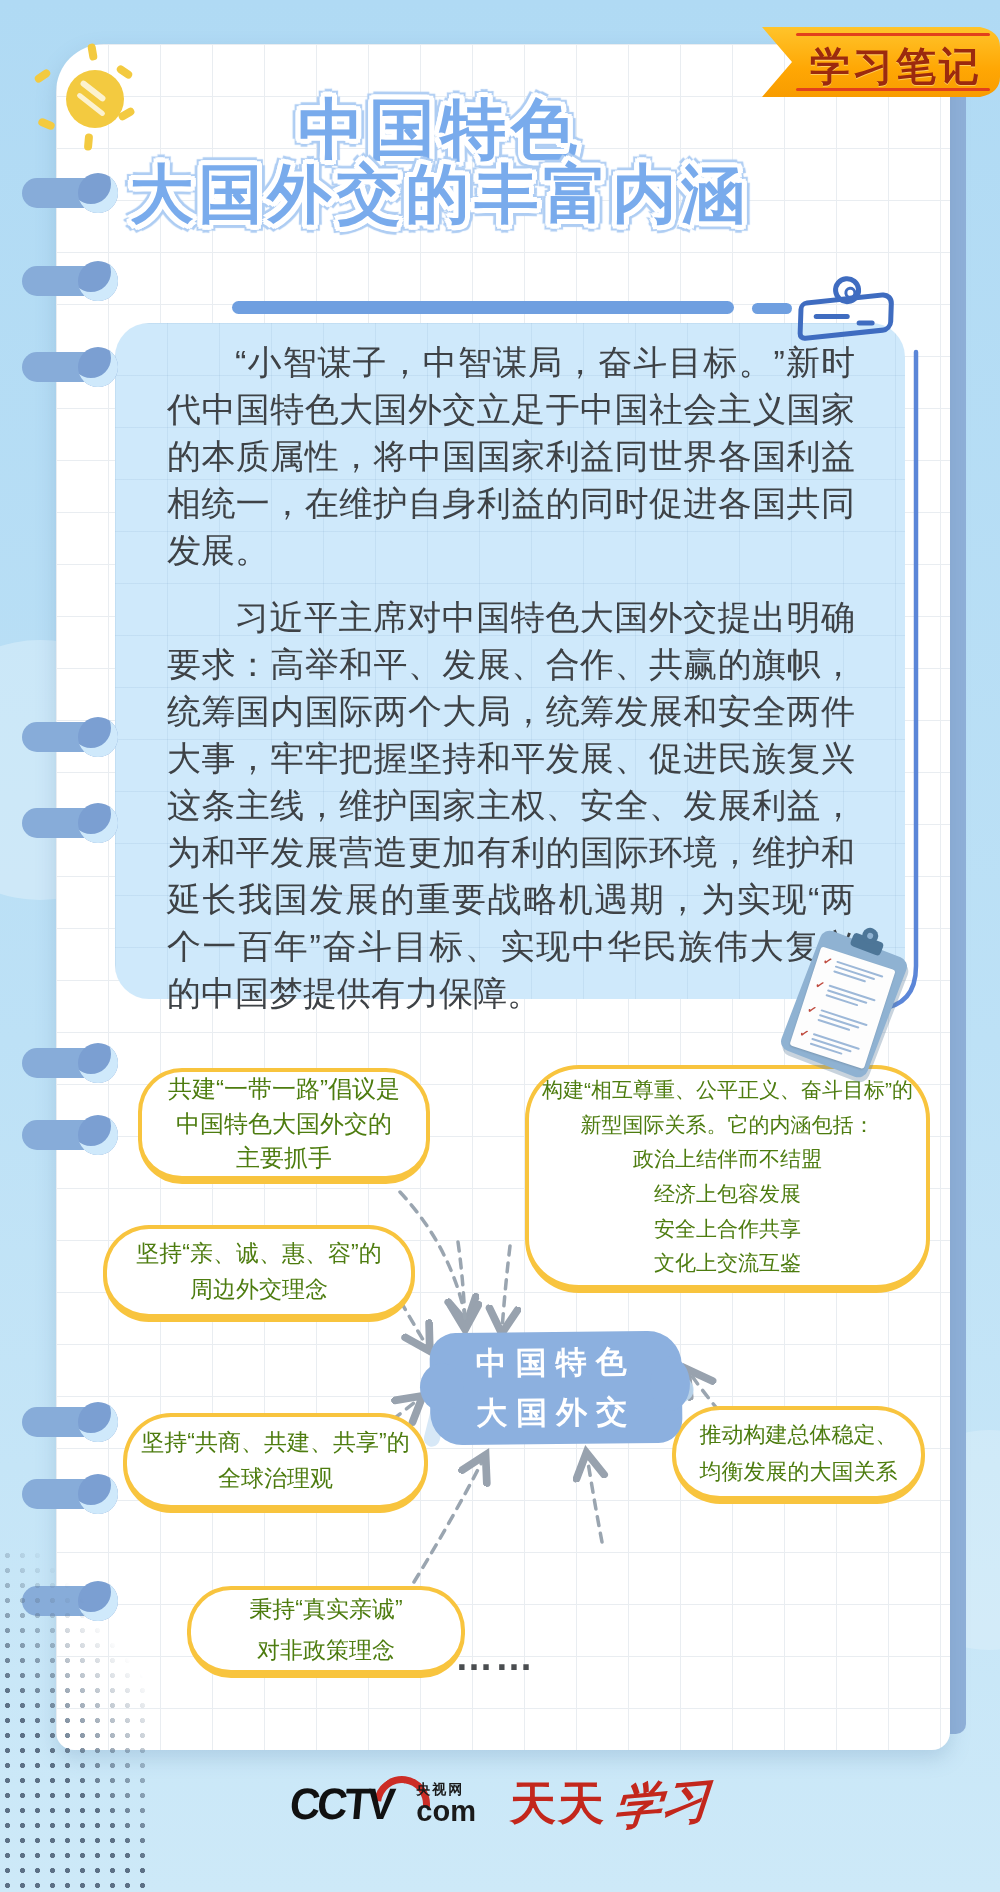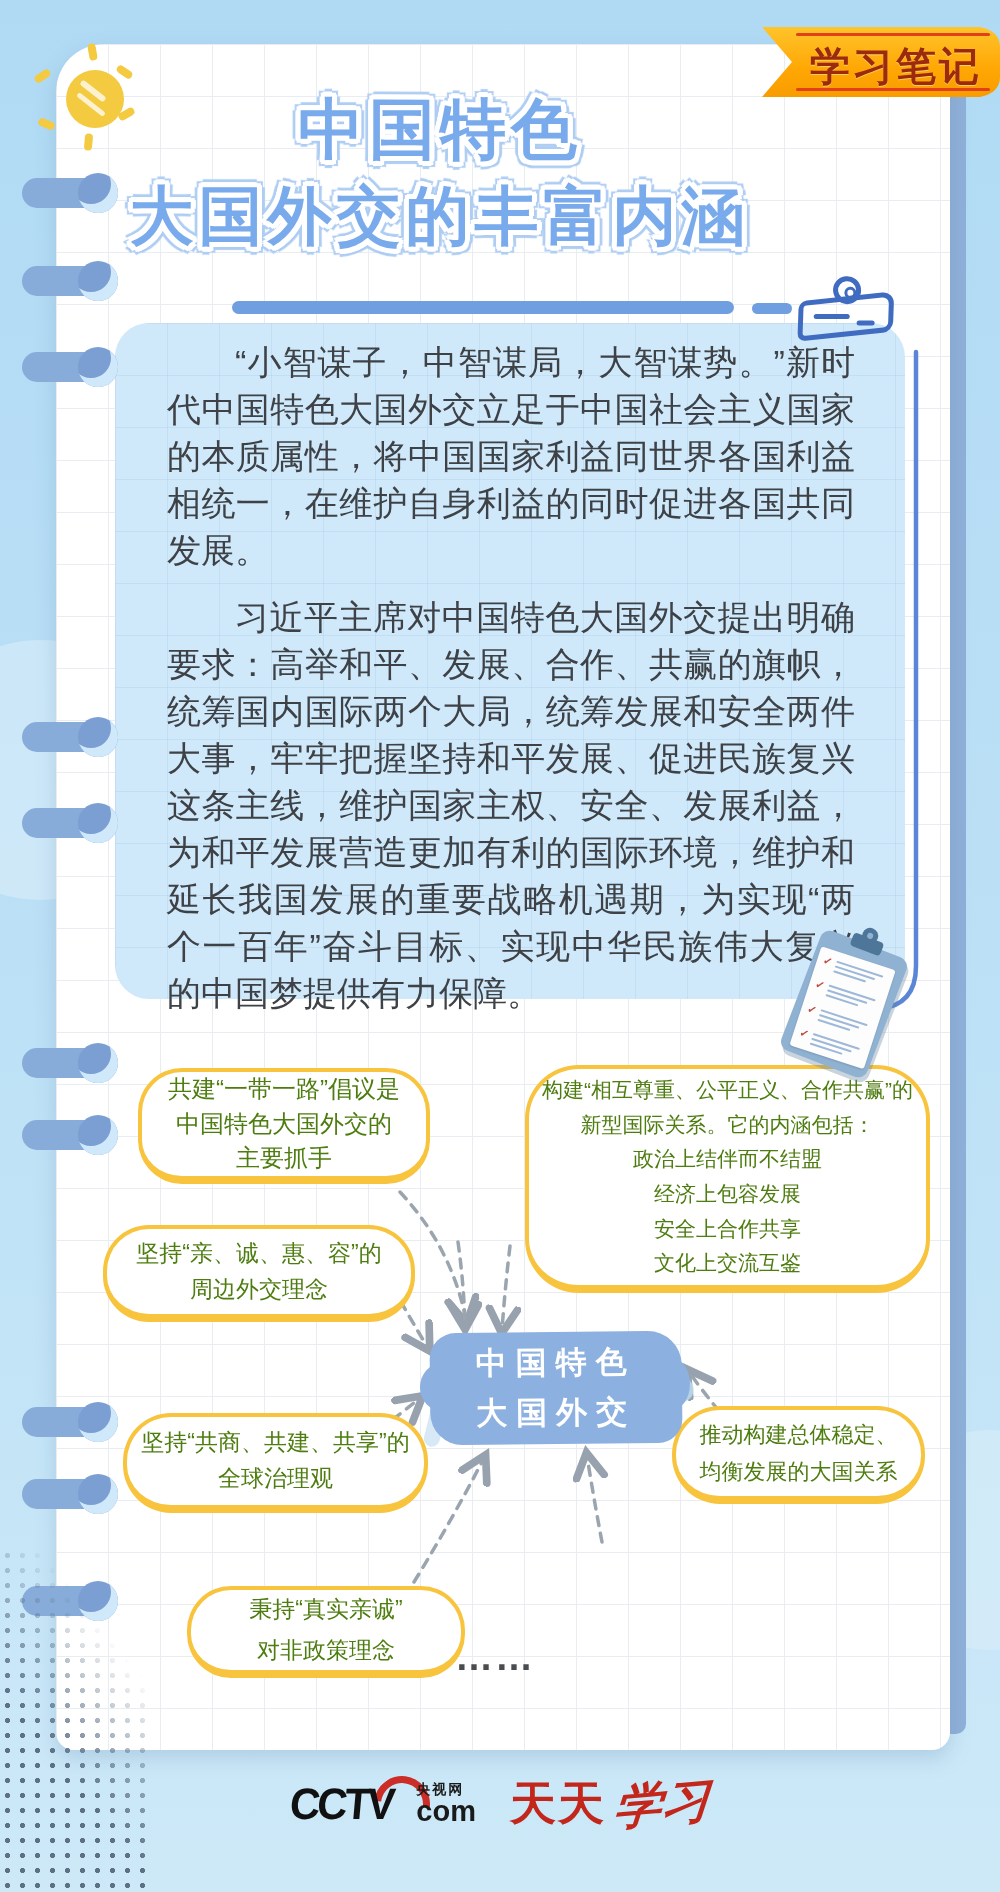--- a/index.html
+++ b/index.html
@@ -48,21 +48,21 @@
   .badge-line{position:absolute;left:34px;right:10px;height:3px;background:#e2401c;border-radius:2px;}
   .bl-top{top:6px;} .bl-bot{bottom:6px;}
   .badge-label{position:absolute;left:36px;right:6px;top:8px;bottom:0;display:flex;align-items:center;justify-content:center;
          font-family:"Liberation Serif",serif;font-weight:900;font-size:40px;letter-spacing:3px;color:#9c2a0e;
          text-shadow:0 1px 0 rgba(255,230,150,.6);}
 
   
   .title{position:absolute;left:40px;top:96px;width:800px;text-align:center;z-index:3;
          font-weight:900;color:#79abec;letter-spacing:5px;line-height:1.0;}
   .title .t1{font-size:66px;}
-  .title .t2{font-size:64px;margin-top:22px;}
+  .title .t2{font-size:64px;}
   .title div{
     text-shadow:
       -5px 0 0 #fff,5px 0 0 #fff,0 -5px 0 #fff,0 5px 0 #fff,
       -4px -4px 0 #fff,4px -4px 0 #fff,-4px 4px 0 #fff,4px 4px 0 #fff,
       -5px 2px 0 #fff,5px -2px 0 #fff,-2px -5px 0 #fff,2px 5px 0 #fff,
       -8px 0 1px #aecdf3,8px 0 1px #aecdf3,0 -8px 1px #aecdf3,0 8px 1px #aecdf3,
       -6px -6px 1px #aecdf3,6px -6px 1px #aecdf3,-6px 6px 1px #aecdf3,6px 6px 1px #aecdf3;}
 
   
   .underline-main{position:absolute;left:232px;top:301px;width:502px;height:13px;border-radius:7px;background:#6f9fe0;z-index:3;}
@@ -189,21 +189,21 @@
   </div>
 
   <div class="title">
     <div class="t1">中国特色</div>
     <div class="t2">大国外交的丰富内涵</div>
   </div>
   <div class="underline-main"></div>
   <div class="underline-tip"></div>
 
   <div class="quote-box">
-    <p>“小智谋子，中智谋局，大智谋势。”新时代中国特色大国外交立足于中国社会主义国家的本质属性，将中国国家利益同世界各国利益相统一，在维护自身利益的同时促进各国共同发展。</p>
+    <p>“小智谋子，中智谋局，奋斗目标。”新时代中国特色大国外交立足于中国社会主义国家的本质属性，将中国国家利益同世界各国利益相统一，在维护自身利益的同时促进各国共同发展。</p>
     <p>习近平主席对中国特色大国外交提出明确要求：高举和平、发展、合作、共赢的旗帜，统筹国内国际两个大局，统筹发展和安全两件大事，牢牢把握坚持和平发展、促进民族复兴这条主线，维护国家主权、安全、发展利益，为和平发展营造更加有利的国际环境，维护和延长我国发展的重要战略机遇期，为实现“两个一百年”奋斗目标、实现中华民族伟大复兴的中国梦提供有力保障。</p>
   </div>
 
   <div class="clip-doodle">
     <div class="clip-knob"></div>
     <div class="clip-body"></div>
     <div class="clip-line cl1"></div>
     <div class="clip-line cl2"></div>
   </div>
 
@@ -277,21 +277,21 @@
 
   <div class="bubble b1">共建“一带一路”倡议是
 中国特色大国外交的
 主要抓手</div>
   <div class="bubble b2">坚持“亲、诚、惠、容”的
 周边外交理念</div>
   <div class="bubble b4">秉持“真实亲诚”
 对非政策理念</div>
   <div class="bubble b3">坚持“共商、共建、共享”的
 全球治理观</div>
-  <div class="bubble b5">构建“相互尊重、公平正义、合作共赢”的
+  <div class="bubble b5">构建“相互尊重、公平正义、奋斗目标”的
 新型国际关系。它的内涵包括：
 政治上结伴而不结盟
 经济上包容发展
 安全上合作共享
 文化上交流互鉴</div>
   <div class="bubble b6">推动构建总体稳定、
 均衡发展的大国关系</div>
 
   <div class="blob">中国特色
 大国外交</div>

